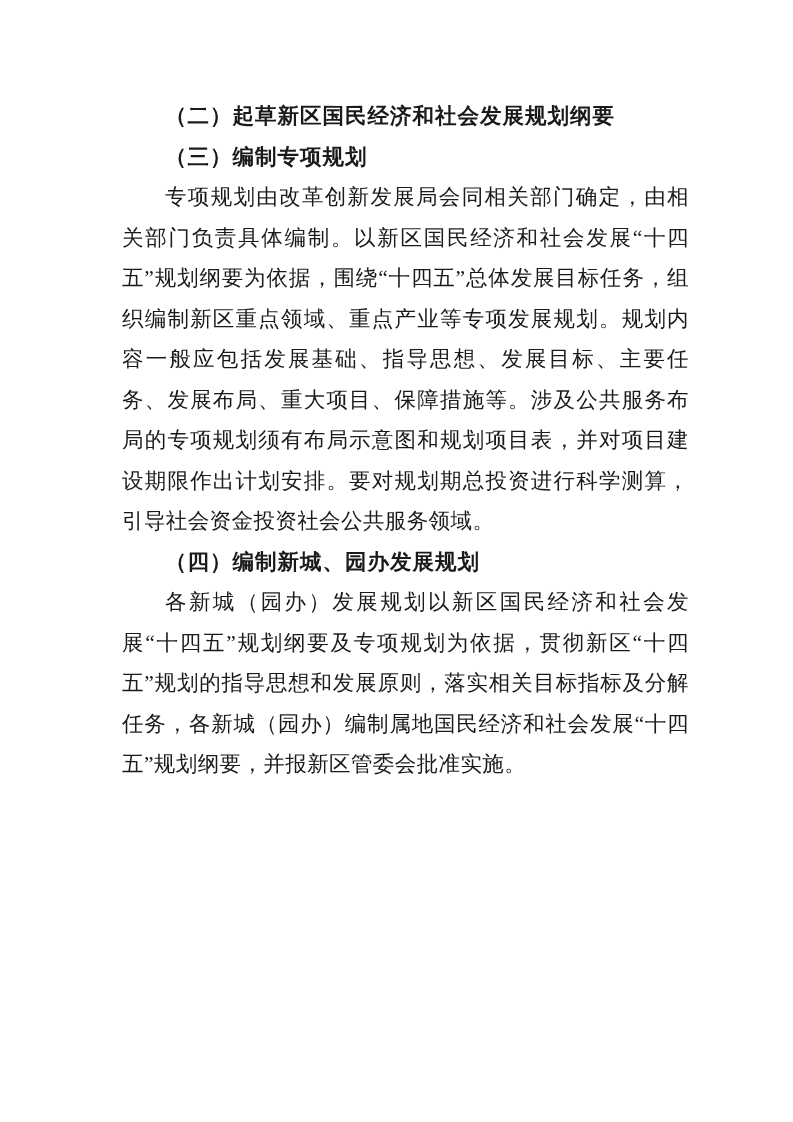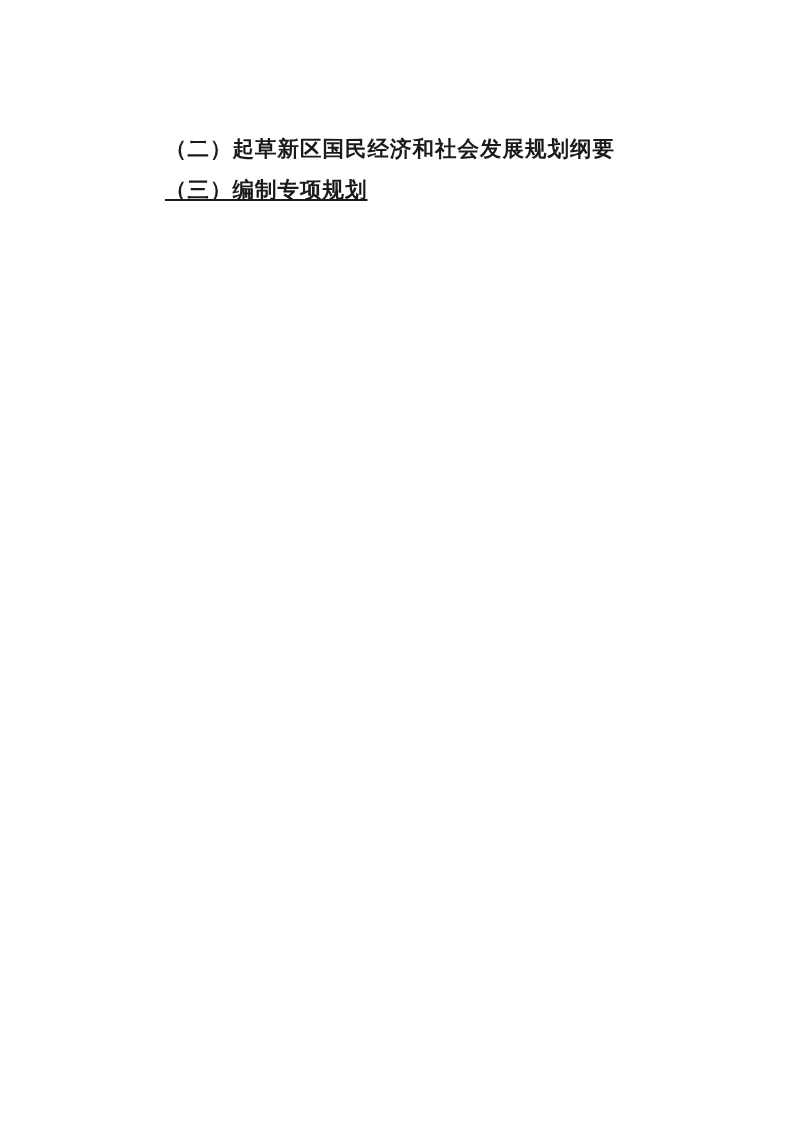--- a/index.html
+++ b/index.html
@@ -20,46 +20,49 @@
     height: 1122px;
     box-sizing: border-box;
     padding: 96px 104px 80px 122px;
   }
   .doc-body {
     font-size: 21.5px;
     line-height: 40.5px;
     text-align: justify;
     text-justify: inter-ideograph;
     letter-spacing: 0.4px;
-    margin-top: 33px;
   }
   .heading {
     font-weight: bold;
     text-indent: 2em;
     margin: 0;
     letter-spacing: 1px;
   }
   .para {
     text-indent: 2em;
     margin: 0;
   }
   .block + .block {
     margin-top: 0px;
-    text-decoration: underline;
   }
 </style>
 </head>
 <body>
 
 <div class="page">
   <div class="doc-body">
 
     <div class="block">
       <p class="heading">（二）起草新区国民经济和社会发展规划纲要</p>
     </div>
 
     <div class="block">
       <p class="heading">（三）编制专项规划</p>
+      <p class="para">专项规划由改革创新发展局会同相关部门确定，由相关部门负责具体编制。以新区国民经济和社会发展“十四五”规划纲要为依据，围绕“十四五”总体发展目标任务，组织编制新区重点领域、重点产业等专项发展规划。规划内容一般应包括发展基础、指导思想、发展目标、主要任务、发展布局、重大项目、保障措施等。涉及公共服务布局的专项规划须有布局示意图和规划项目表，并对项目建设期限作出计划安排。要对规划期总投资进行科学测算，引导社会资金投资社会公共服务领域。</p>
     </div>
 
+    <div class="block">
+      <p class="heading">（四）编制新城、园办发展规划</p>
+      <p class="para">各新城（园办）发展规划以新区国民经济和社会发展“十四五”规划纲要及专项规划为依据，贯彻新区“十四五”规划的指导思想和发展原则，落实相关目标指标及分解任务，各新城（园办）编制属地国民经济和社会发展“十四五”规划纲要，并报新区管委会批准实施。</p>
+    </div>
 
   </div>
 </div>
 
 </body></html>

